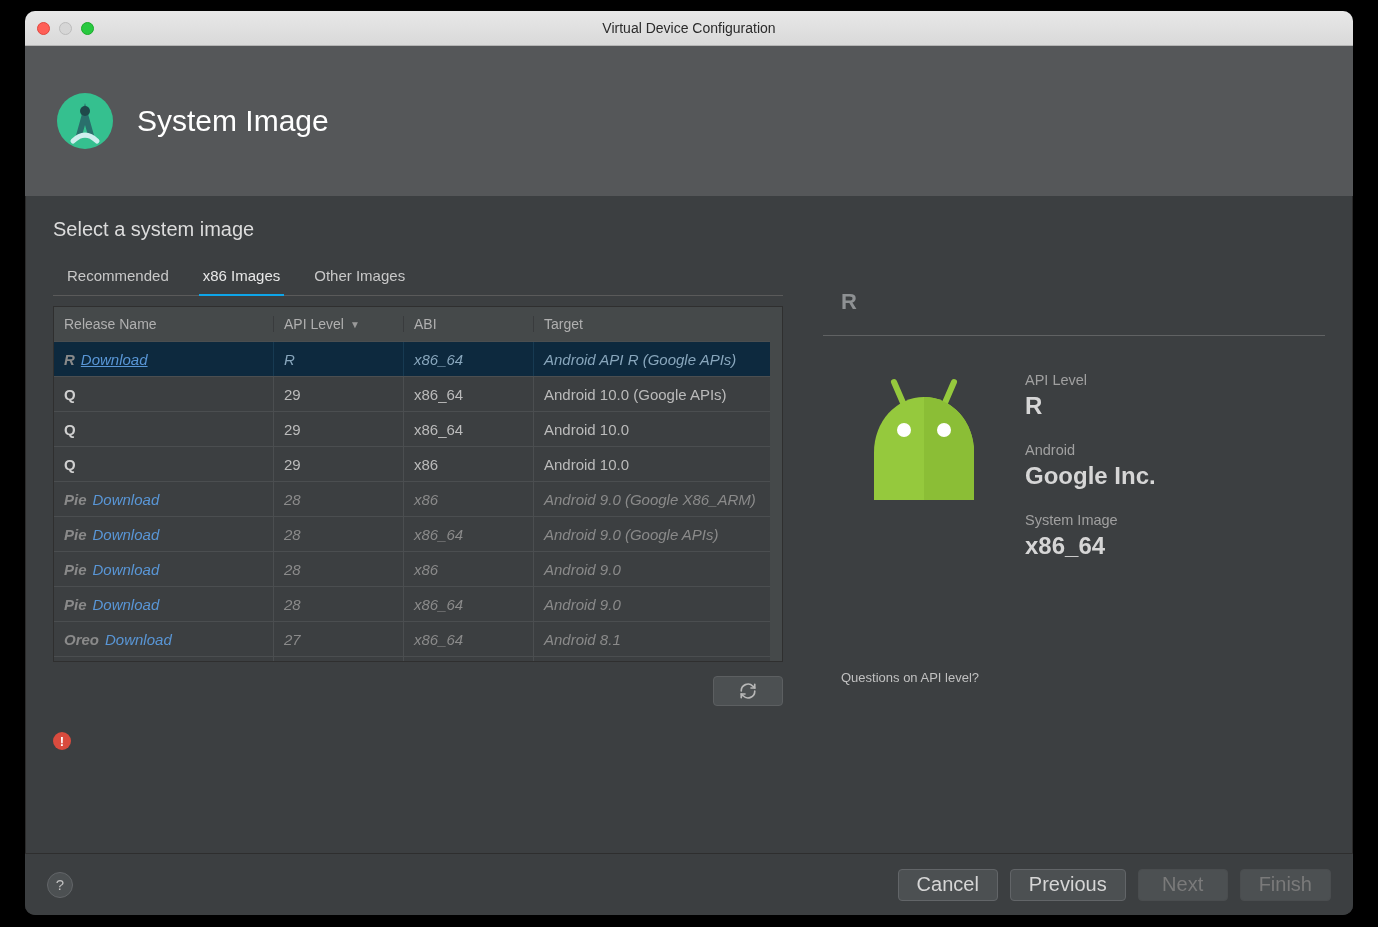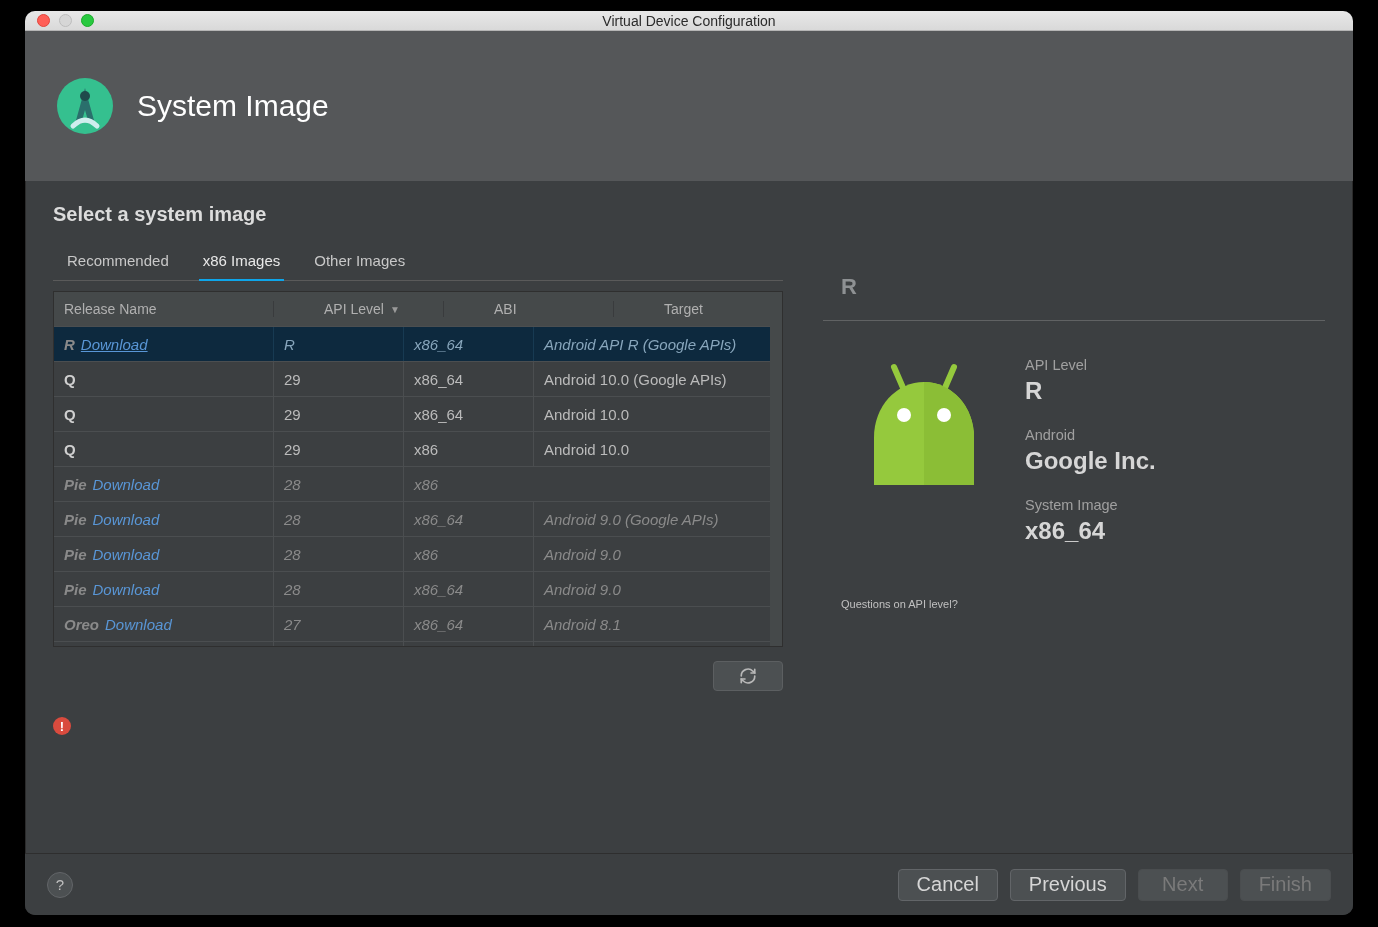--- a/index.html
+++ b/index.html
@@ -4,47 +4,47 @@
 <style>
   * { box-sizing: border-box; margin: 0; padding: 0; }
   html, body { width: 1378px; height: 927px; font-family: -apple-system, "Helvetica Neue", Arial, sans-serif; background:#000; }
   .frame {
     width: 1328px; height: 904px; margin: 11px auto 0; border-radius: 10px; overflow: hidden;
     background: #3c3f41; color: #bbbbbb; display:flex; flex-direction:column;
     box-shadow: 0 0 0 1px #2b2b2b inset;
   }
   
   .titlebar {
-    height: 20px; background: linear-gradient(#e8e8e8,#d9d9d9); display:flex; align-items:center;
+    height: 35px; background: linear-gradient(#e8e8e8,#d9d9d9); display:flex; align-items:center;
     position:relative; color:#2b2b2b; font-size:14px; border-bottom:1px solid #b5b5b5;
   }
   .traffic { display:flex; gap:9px; padding-left:12px; }
   .dot { width:13px; height:13px; border-radius:50%; }
   .dot.red { background:#ff5f57; border:1px solid #e1463d;}
   .dot.gray { background:#d6d6d6; border:1px solid #bcbcbc;}
   .dot.green { background:#28c940; border:1px solid #1aab29;}
   .titlebar .title { position:absolute; left:0; right:0; text-align:center; font-weight:500;}
   
   .header { height:150px; background:#555759; display:flex; align-items:center; padding-left:30px; gap:22px;}
   .header .logo { width:60px; height:60px; position:relative; }
   .header h1 { color:#fff; font-size:30px; font-weight:400; }
   
   .body { flex:1; display:flex; flex-direction:column; padding: 22px 28px 0 28px; }
-  .subtitle { color:#dcdcdc; font-size:20px; font-weight:700; margin-bottom:20px;}
+  .subtitle { color:#dcdcdc; font-size:20px; font-weight:400; margin-bottom:20px;}
   .columns { display:flex; gap:40px; }
   .left { width: 730px; display:flex; flex-direction:column;}
   .right { flex:1; padding-top: 28px;}
   
   .tabs { display:flex; gap:26px; border-bottom:1px solid #5a5a5a; padding:0 10px;}
   .tab { padding: 6px 4px 10px; font-size:15px; color:#c8c8c8; cursor:pointer; }
   .tab.active { color:#e8e8e8; border-bottom:2px solid #0ea5e9; margin-bottom:-1px; font-weight:500;}
   
   .table { border:1px solid #2f2f2f; margin-top:10px; }
   .thead, .trow { display:grid; grid-template-columns: 220px 130px 130px 1fr; }
-  .thead { background:#45494a; height:34px; align-items:center; color:#b0b0b0; font-size:14px;gap:40px;}
+  .thead { background:#45494a; height:34px; align-items:center; color:#b0b0b0; font-size:14px;}
   .th { padding:0 10px; border-right:1px solid #393b3d; display:flex; align-items:center; gap:6px;}
   .th:last-child{border-right:none;}
   .sort-arrow { font-size:10px; color:#9a9a9a;}
   .tbody { max-height: 320px; overflow:hidden; border-right:12px solid #45494a;}
   .trow { height:35px; align-items:center; border-top:1px solid #4b4e50; font-size:15px;}
   .trow:last-child{border-bottom:1px solid #4b4e50;}
   .trow.empty { background:#3c3f41; }
   .td { padding:0 10px; border-right:1px solid #4b4e50; white-space:nowrap; overflow:hidden; text-overflow:ellipsis; height:100%; display:flex; align-items:center;}
   .td:last-child{border-right:none;}
   .trow.selected { background:#0d293e; }
@@ -56,21 +56,21 @@
   .row-italic .release-name{ color:#8a8a8a; font-style:italic;}
   .row-italic.selected .td { color:#88a6bc;}
   .refresh-row { display:flex; justify-content:flex-end; padding:14px 0 0 0;}
   .refresh-btn { width:70px; height:30px; background:#4c5052; border:1px solid #5c5f61; border-radius:4px; display:flex; align-items:center; justify-content:center; cursor:pointer; color:#b8b8b8;}
   
   .right h2 { color:#8e9193; font-size:22px; font-weight:700; border-bottom:1px solid #606263; padding:0 0 20px 18px;}
   .details { display:flex; gap:36px; margin-top:36px; padding-left:36px;}
   .android-icon { width:130px; height:140px; flex-shrink:0;}
   .detail-list .lbl { font-size:14.5px; color:#a0a0a0;}
   .detail-list .val { font-size:24px; font-weight:700; color:#d6d6d6; margin:4px 0 22px 0;}
-  .qtext { padding-left:18px; font-size:11px; color:#c0c0c0; margin-top:28px; line-height:1.8;}
+  .qtext { padding-left:18px; font-size:13px; color:#c0c0c0; margin-top:84px; line-height:1.8;}
   .qtext a { color:#5996d6; text-decoration:none;}
   
   .warning { display:flex; align-items:center; gap:12px; margin-top:26px; font-size:15.5px; color:#c0c0c0;}
   .warn-icon { width:18px; height:18px; background:#d94b3e; border-radius:50%; color:#fff; display:flex; align-items:center; justify-content:center; font-weight:700; font-size:13px;}
   
   .footer { height:62px; border-top:1px solid #2e2e2e; background:#3c3f41; display:flex; align-items:center; padding:0 22px; gap:12px;}
   .footer .spacer{flex:1;}
   .help-btn { width:26px; height:26px; border-radius:50%; background:#4c5052; border:1px solid #626568; display:flex; align-items:center; justify-content:center; font-size:15px; color:#c0c0c0; cursor:pointer;}
   .btn { min-width:90px; height:32px; padding:0 18px; border-radius:4px; background:#4c5052; border:1px solid #626568; color:#d6d6d6; font-size:20px; display:flex; align-items:center; justify-content:center; cursor:pointer;}
   .btn.disabled { color:#7a7a7a; border-color:#4a4d4f; cursor:default;}
@@ -161,20 +161,21 @@
                 <div class="td">x86</div>
                 <div class="td">Android 10.0</div>
               </div>
               <div class="trow row-italic">
                 <div class="td">
                   <span class="release-name">Pie</span>
                   <span class="download-link">Download</span>
                 </div>
                 <div class="td">28</div>
                 <div class="td">x86</div>
+                <div class="td">Android 9.0 (Google X86_ARM)</div>
               </div>
               <div class="trow row-italic">
                 <div class="td">
                   <span class="release-name">Pie</span>
                   <span class="download-link">Download</span>
                 </div>
                 <div class="td">28</div>
                 <div class="td">x86_64</div>
                 <div class="td">Android 9.0 (Google APIs)</div>
               </div>

